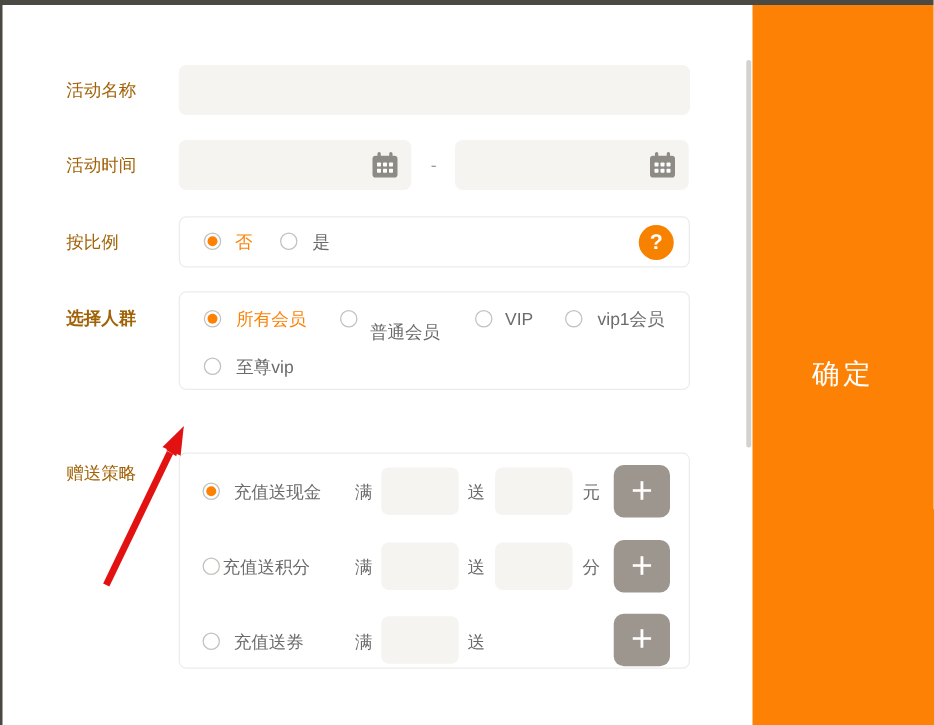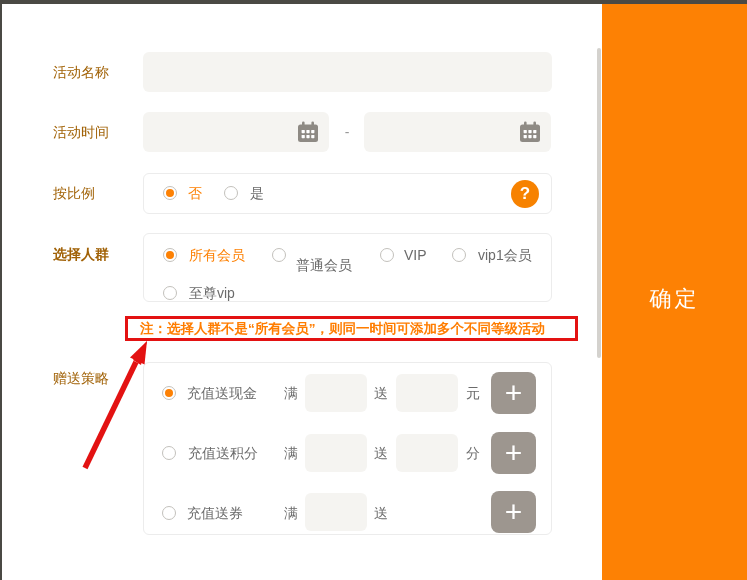--- a/index.html
+++ b/index.html
@@ -15,21 +15,21 @@
   .name-input{left:143px;top:52px;width:409px;height:40px;}
   .date-wrap{position:absolute;top:112px;height:40px;background:#f5f4f1;border-radius:6px;}
   .date-wrap .dinput{position:absolute;left:0;top:0;width:100%;height:100%;background:transparent;
           border:none;outline:none;box-sizing:border-box;padding:0 40px 0 12px;font-size:14px;color:#555;}
   .cal{position:absolute;right:10px;top:9px;width:22px;height:22px;cursor:pointer;}
   .date-sep{position:absolute;left:336px;top:124px;width:22px;text-align:center;color:#999;font-size:14px;}
 
   .gbox{position:absolute;left:143px;width:409px;background:#fff;border:1px solid #ececec;
         border-radius:6px;box-sizing:border-box;}
   .ratio-box{top:173px;height:41px;}
-  .aud-box{top:233px;height:69px;}
+  .aud-box{top:233px;height:79px;}
   .strat-box{top:362px;height:173px;}
 
   .rb{position:absolute;width:14px;height:14px;border:1px solid #c3c1bc;border-radius:50%;
       background:#fff;box-sizing:border-box;cursor:pointer;}
   .rb.on::after{content:"";position:absolute;left:2px;top:2px;width:8px;height:8px;
       border-radius:50%;background:#fd8104;}
   .opt{position:absolute;font-size:14px;color:#6b6b6b;white-space:nowrap;cursor:pointer;}
   .opt.on{color:#fd8104;}
 
   .help{position:absolute;right:12px;top:6px;width:28px;height:28px;border-radius:50%;
@@ -121,43 +121,40 @@
     <span class="rb" style="left:128px;top:14px;"></span>
     <span class="opt" style="left:152px;top:23px;text-align:right;">普通会员</span>
     <span class="rb" style="left:236px;top:14px;"></span>
     <span class="opt" style="left:260px;top:13px;">VIP</span>
     <span class="rb" style="left:308px;top:14px;"></span>
     <span class="opt" style="left:334px;top:13px;">vip1会员</span>
     <span class="rb" style="left:19px;top:52px;"></span>
     <span class="opt" style="left:45px;top:51px;">至尊vip</span>
   </div>
 
-  <div class="note">
-    <span class="note-text">注：选择人群不是“所有会员”，则同一时间可添加多个不同等级活动</span>
-  </div>
   <svg class="arrow-svg" width="85" height="140" viewBox="0 0 85 140">
     <line x1="15" y1="132" x2="66" y2="26" stroke="#e31212" stroke-width="5.5"></line>
     <polygon points="77,5 74.5,28.5 60,21.5" fill="#e31212"></polygon>
     <polygon points="77,5 71,29 63,24" fill="#e31212"></polygon>
   </svg>
 
   <span class="flabel" style="top:370px;">赠送策略</span>
   <div class="gbox strat-box">
 
     <span class="rb on" style="left:18px;top:23px;"></span>
     <span class="opt on" style="left:43px;top:22px;color:#6b6b6b;">充值送现金</span>
     <span class="srow-el" style="left:140px;top:22px;">满</span>
     <input class="sinput" style="left: 161px; top: 11px;" value="">
     <span class="srow-el" style="left:230px;top:22px;">送</span>
     <input class="sinput" style="left: 252px; top: 11px;" value="">
     <span class="srow-el" style="left:322px;top:22px;">元</span>
     <button class="addbtn" style="top:9px;">+</button>
 
     <span class="rb" style="left:18px;top:83px;"></span>
-    <span class="opt" style="left:44px;top:82px;">充值送积分</span>
+    <span class="opt" style="left:34px;top:82px;">充值送积分</span>
     <span class="srow-el" style="left:140px;top:82px;">满</span>
     <input class="sinput" style="left: 161px; top: 71px;" value="">
     <span class="srow-el" style="left:230px;top:82px;">送</span>
     <input class="sinput" style="left: 252px; top: 71px;" value="">
     <span class="srow-el" style="left:322px;top:82px;">分</span>
     <button class="addbtn" style="top:69px;">+</button>
 
     <span class="rb" style="left:18px;top:143px;"></span>
     <span class="opt" style="left:43px;top:142px;">充值送券</span>
     <span class="srow-el" style="left:140px;top:142px;">满</span>

